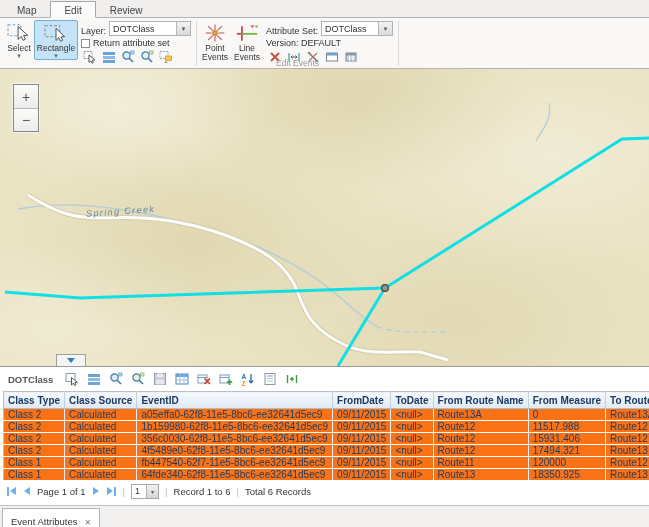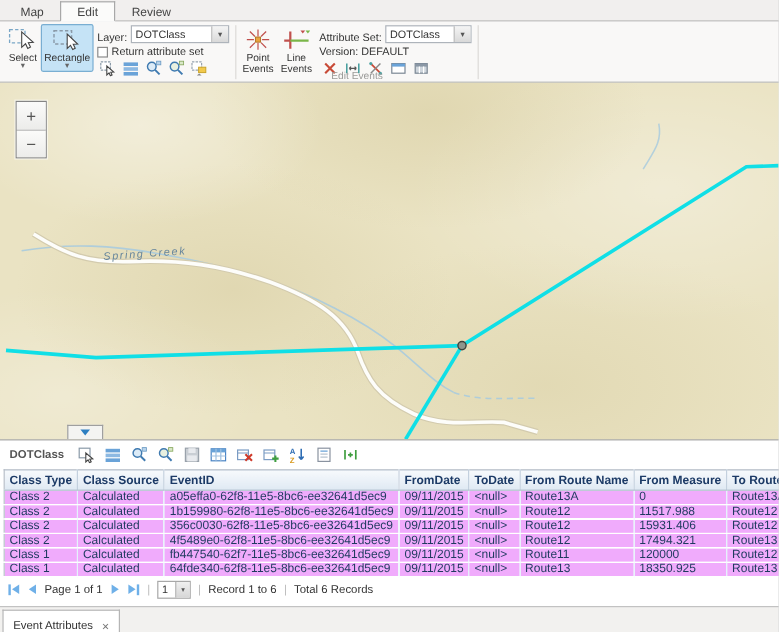--- a/index.html
+++ b/index.html
@@ -47,21 +47,21 @@
   .collapse-tab { position: absolute; left: 56px; bottom: 0; width: 30px; height: 12px; background: #f4f4f2; border: 1px solid #9f9f9f; border-bottom: none; display: flex; align-items: center; justify-content: center; cursor: pointer; }
   .collapse-tab .tri { width: 0; height: 0; border-left: 4px solid transparent; border-right: 4px solid transparent; border-top: 5px solid #2e7fc1; }
 
   
   .panel { height: 139px; background: #fff; border-top: 1px solid #9a9a9a; }
   .panel-toolbar { height: 24px; display: flex; align-items: center; gap: 8px; padding: 0 8px; }
   .panel-title { font-size: 9.5px; font-weight: bold; color: #555; margin-right: 4px; }
   .ptb-icons { display: flex; align-items: center; gap: 8px; }
   table.attr { border-collapse: collapse; table-layout: fixed; margin-left: 3px; border: 1px solid #b7bfc9; font-size: 10px; }
   table.attr th { height: 17px; background: linear-gradient(#f6f9fc,#dfe9f3); border-right: 1px solid #c3d0de; border-bottom: 1px solid #aebdcc; color: #1c3a66; font-weight: bold; text-align: left; padding: 0 4px; white-space: nowrap; overflow: hidden; }
-  table.attr td { height: 12px; background: #f0abfc; border-right: 1px solid #e4f1fb; border-bottom: 1px solid #fff; color: #1f3a5f; padding: 0 4px; white-space: nowrap; overflow: hidden; cursor: default; }
+  table.attr td { height: 12px; background: #f97316; border-right: 1px solid #e4f1fb; border-bottom: 1px solid #fff; color: #1f3a5f; padding: 0 4px; white-space: nowrap; overflow: hidden; cursor: default; }
   .pagination { height: 20px; display: flex; align-items: center; gap: 6px; padding: 0 6px; font-size: 9.5px; color: #333; }
   .pgbtn { display: flex; align-items: center; gap: 1px; cursor: pointer; padding: 1px; }
   .tri-l { width: 0; height: 0; border-top: 4px solid transparent; border-bottom: 4px solid transparent; border-right: 6px solid #6fb0e8; }
   .tri-r { width: 0; height: 0; border-top: 4px solid transparent; border-bottom: 4px solid transparent; border-left: 6px solid #6fb0e8; }
   .pbar { width: 2px; height: 9px; background: #6fb0e8; }
   .pgsep { color: #bbb; }
   .pageselect { width: 28px; height: 15px; border: 1px solid #a8a8a8; background: #fff; display: flex; align-items: center; }
   .pageselect .val { flex: 1; font-size: 9px; padding-left: 3px; color: #333; }
   .pageselect .arrow { width: 12px; align-self: stretch; background: linear-gradient(#f0f0f0,#d6d6d6); border-left: 1px solid #b0b0b0; font-size: 6px; color: #555; display: flex; align-items: center; justify-content: center; }
 

